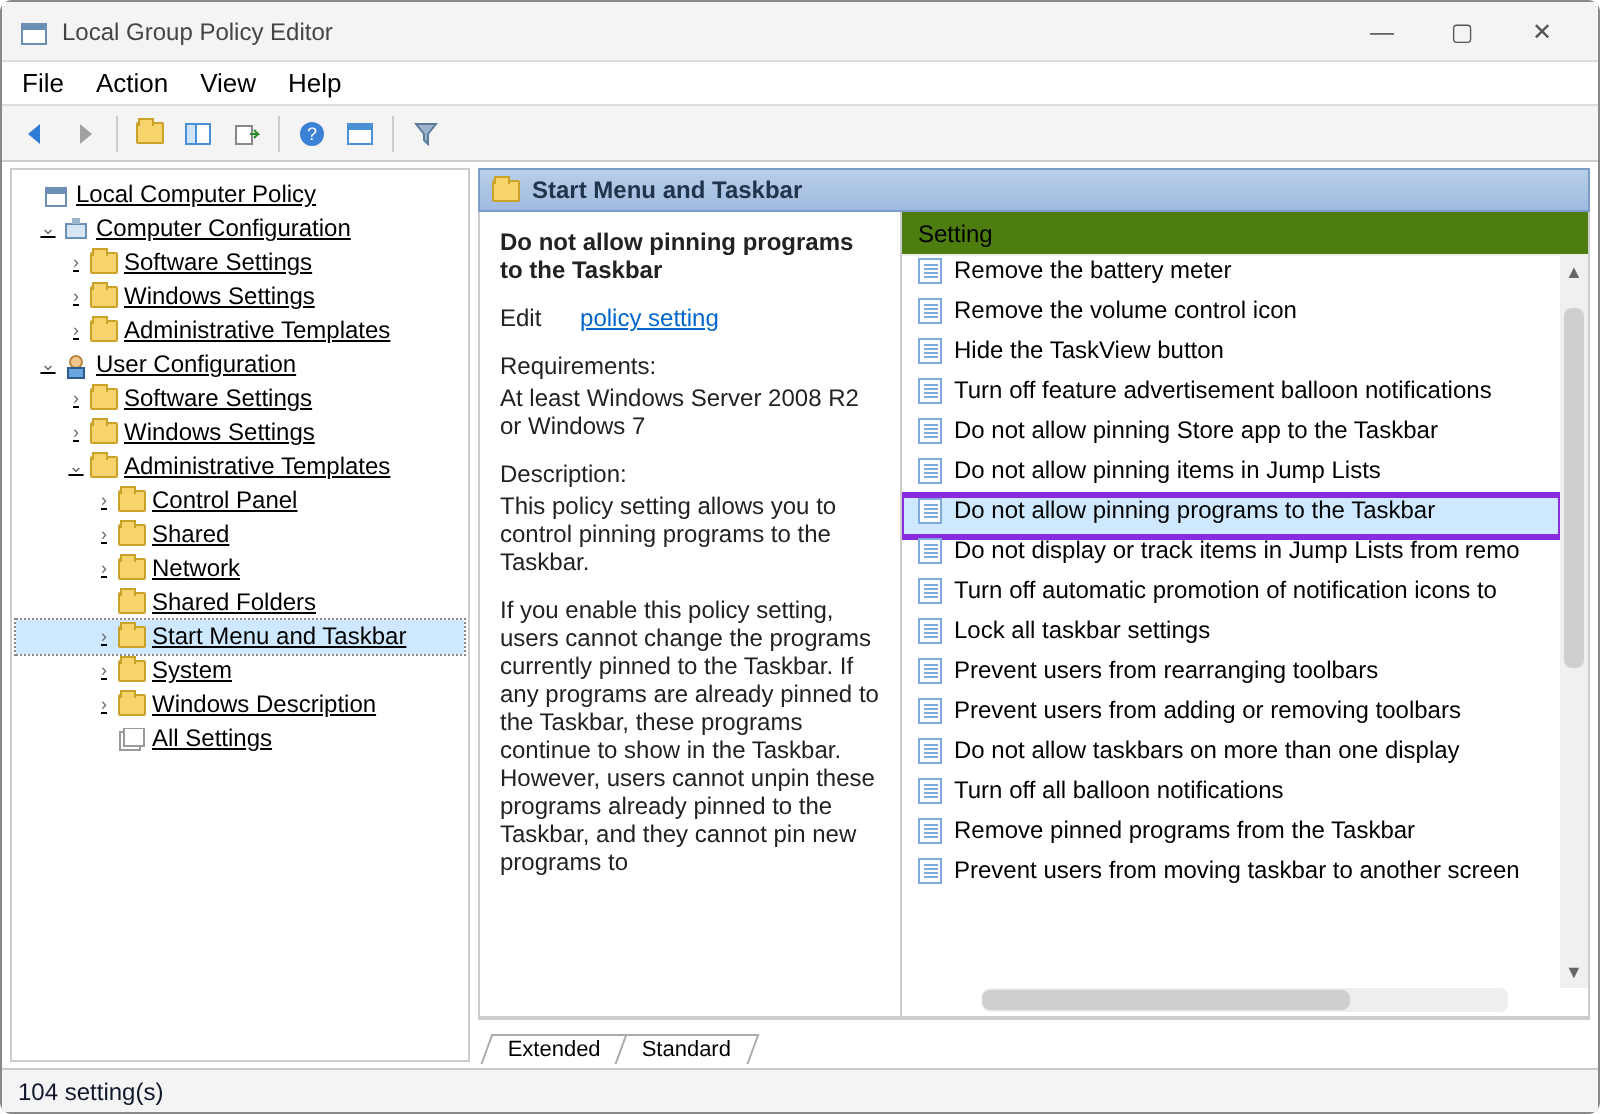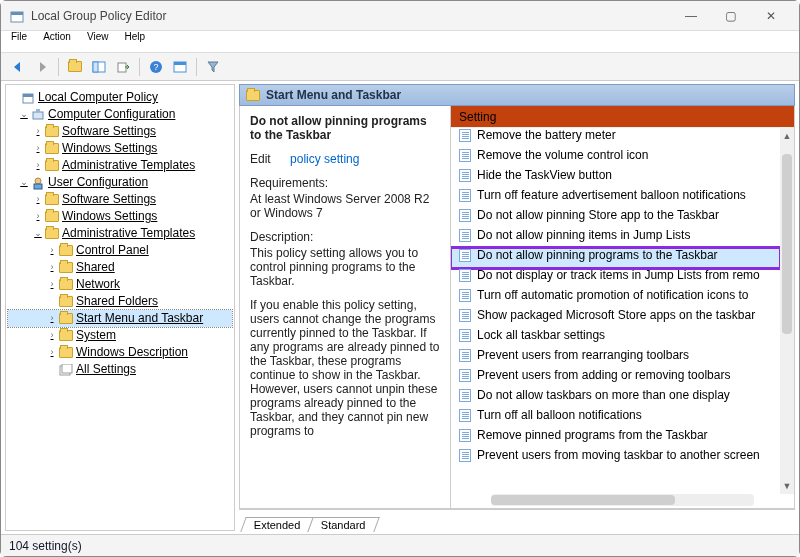--- a/index.html
+++ b/index.html
@@ -3,45 +3,45 @@
   <meta charset="utf-8">
   <style>
     * { box-sizing: border-box; margin: 0; padding: 0; }
     html, body { width: 800px; height: 557px; font-family: "Segoe UI", Tahoma, sans-serif; font-size: 12px; color: #000; overflow: hidden; background: #fff; }
     .window { width: 800px; height: 557px; border: 1px solid #888; border-radius: 6px; display: flex; flex-direction: column; background: #f4f4f4; }
     .titlebar { height: 30px; display: flex; align-items: center; padding: 0 8px; background: #f4f4f4; border-bottom: 1px solid #ddd; }
     .titlebar-icon { width: 16px; height: 16px; margin-right: 6px; display:flex; align-items:center; justify-content:center; }
     .title-text { flex: 1; font-size: 12px; color: #444; }
     .win-controls { display: flex; gap: 0; }
     .win-btn { width: 40px; height: 24px; display:flex; align-items:center; justify-content:center; color:#555; }
-    .menubar { height: 22px; display: flex; align-items: flex-start; gap: 16px; padding: 0 10px; background: #fff; border-bottom: 1px solid #ddd; font-size: 10px; }
+    .menubar { height: 22px; display: flex; align-items: center; gap: 16px; padding: 0 10px; background: #fff; border-bottom: 1px solid #ddd; font-size: 13px; }
     .menu-item { cursor: default; }
     .toolbar { height: 28px; display: flex; align-items: center; gap: 2px; padding: 0 6px; background: #f4f4f4; border-bottom: 1px solid #ccc; }
     .tb-btn { width: 22px; height: 22px; display:flex; align-items:center; justify-content:center; border:1px solid transparent; }
     .tb-sep { width:1px; height:18px; background:#ccc; margin: 0 3px; }
     .body { flex: 1; display: flex; background: #fff; min-height: 0; }
     .tree-pane { width: 230px; border: 1px solid #ccc; margin: 3px 2px 3px 4px; background: #fff; overflow: hidden; }
     .tree { padding: 4px 2px; font-size: 12px; line-height: 17px; }
     .tree-row { display: flex; align-items: center; white-space: nowrap; height: 17px; text-decoration: underline; }
     .twisty { width: 12px; display:inline-block; text-align:center; color:#555; font-size:10px; }
     .ticon { width: 16px; height: 14px; display:inline-flex; align-items:center; justify-content:center; margin-right: 2px; }
     .folder { display:inline-block; width:14px; height:11px; background:#f6d36b; border:1px solid #c9a227; border-radius:1px; position:relative; }
     .folder::before { content:""; position:absolute; top:-3px; left:0; width:6px; height:3px; background:#f6d36b; border:1px solid #c9a227; border-bottom:none; }
     .selected-row { background:#cde8ff; outline:1px dotted #888; }
     .right-pane { flex:1; display:flex; flex-direction:column; margin: 3px 4px 3px 2px; min-width:0; }
     .path-header { height: 22px; background: linear-gradient(#b9cfe9,#9fbbe0); color:#fff; display:flex; align-items:center; padding: 0 6px; border:1px solid #7a9cc6; font-weight:600; font-size:12px; color:#20344b; }
     .path-header .folder { margin-right:6px; }
     .split { flex:1; display:flex; border:1px solid #ccc; border-top:none; min-height:0; }
     .desc-pane { width: 210px; padding: 8px 10px; font-size: 12px; color:#222; overflow:hidden; }
     .desc-title { font-weight: 700; margin-bottom: 10px; }
     .desc-edit { margin-bottom: 10px; }
-    .link { color:#0066cc; cursor:pointer;padding-left:16px; }
+    .link { color:#0066cc; text-decoration: underline; cursor:pointer;padding-left:16px; }
     .desc-sub { margin-bottom: 2px; }
     .list-pane { flex:1; display:flex; flex-direction:column; border-left:1px solid #ccc; min-width:0; position:relative; }
-    .list-header { height: 22px; display:flex; align-items:center; padding: 0 8px; font-size:12px; border-bottom:1px solid #eee; background:#c2410c; }
+    .list-header { height: 22px; display:flex; align-items:center; padding: 0 8px; font-size:12px; border-bottom:1px solid #eee; background:#4d7c0f; }
     .settings-scroll { flex:1; overflow:hidden; position:relative; }
     .settings-list { position:absolute; top:0; left:0; right:14px; }
     .setting-row { display:flex; height:20px; padding: 0 6px; white-space:nowrap; font-size:12px; }
     .setting-row.highlight { outline: 3px solid #8a2be2; outline-offset: -1px; background:#cde8ff; }
     .sicon { width:16px; height:14px; display:inline-flex; align-items:center; justify-content:center; margin-right:4px; }
     .sheet { display:inline-block; width:12px; height:13px; background:#fff; border:1px solid #7faade; position:relative; }
     .sheet::before { content:""; position:absolute; left:2px; top:2px; width:7px; height:1px; background:#7faade; box-shadow:0 2px 0 #7faade, 0 4px 0 #7faade, 0 6px 0 #7faade; }
     .vscroll { position:absolute; right:0; top:0; bottom:0; width:14px; background:#f0f0f0; display:flex; flex-direction:column; }
     .vs-btn { height:16px; display:flex; align-items:center; justify-content:center; color:#666; font-size:9px; }
     .vs-thumb-area { flex:1; position:relative; }
@@ -344,26 +344,20 @@
                 <div class="setting-row">
                   <span class="sicon">
                     <span class="sheet"></span>
                   </span>
                   <span>Turn off automatic promotion of notification icons to</span>
                 </div>
                 <div class="setting-row">
                   <span class="sicon">
                     <span class="sheet"></span>
                   </span>
-                  <span>Show packaged Microsoft Store apps on the taskbar</span>
-                </div>
-                <div class="setting-row">
-                  <span class="sicon">
-                    <span class="sheet"></span>
-                  </span>
                   <span>Lock all taskbar settings</span>
                 </div>
                 <div class="setting-row">
                   <span class="sicon">
                     <span class="sheet"></span>
                   </span>
                   <span>Prevent users from rearranging toolbars</span>
                 </div>
                 <div class="setting-row">
                   <span class="sicon">

